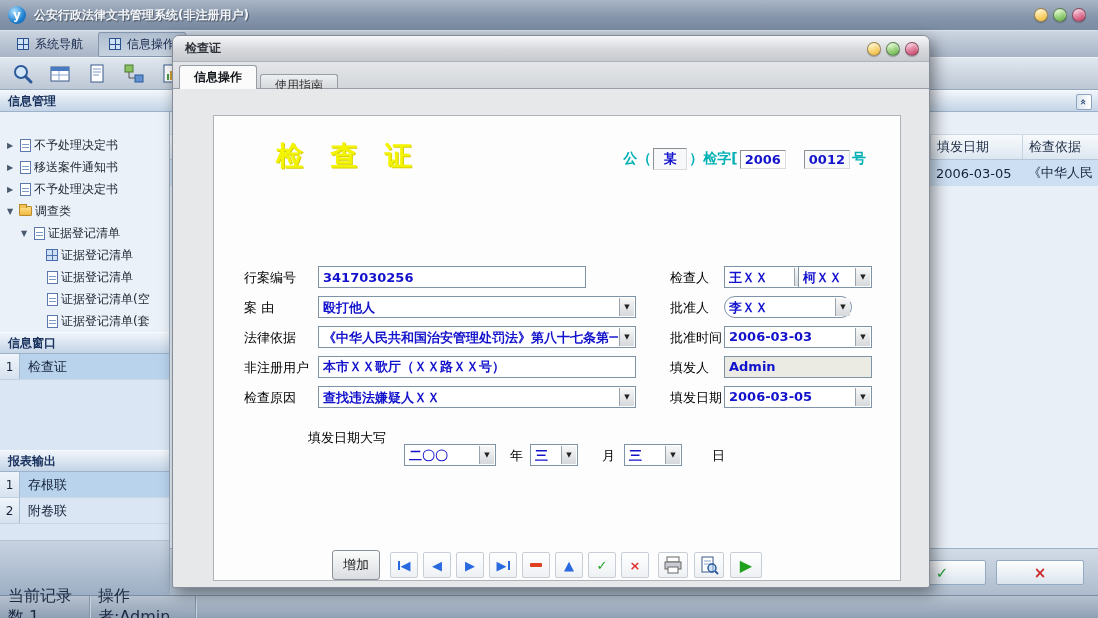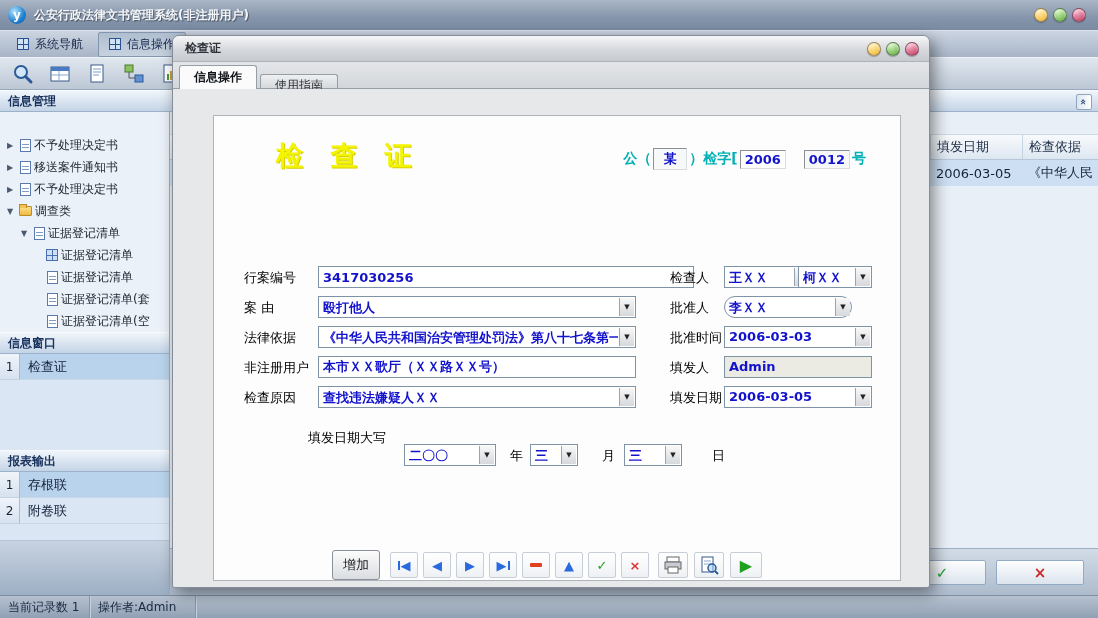--- a/index.html
+++ b/index.html
@@ -85,21 +85,21 @@
     background:linear-gradient(#d2dce7,#adbbcc); border-top:1px solid #9cafc5; }
   .act-btn { position:absolute; top:11px; width:88px; height:25px; background:linear-gradient(#fdfefe,#dbe4ee);
     border:1px solid #93aac4; border-radius:2px; display:flex; align-items:center; justify-content:center;
     font-size:15px; font-weight:bold; }
   .act-confirm { right:112px; color:#1f9a2f; }
   .act-cancel { right:14px; color:#cc2a2a; }
 
   
   .statusbar { position:absolute; left:0; right:0; bottom:0; height:23px;
     background:linear-gradient(#b6c1cf,#90a0b4); border-top:1px solid #7d8da3;
-    display:flex; align-items:center; font-size:12px; color:#1b2942; }
+    display:flex; align-items:center; font-size:16px; color:#1b2942; }
   .sb-seg { display:flex; align-items:center; height:100%; padding:0 8px;
     border-right:1px solid #8595aa; box-shadow:1px 0 0 #c6d0dc; }
   .sb-seg.grow { flex:1; border-right:none; box-shadow:none; }
 
   
   .dialog { position:absolute; left:172px; top:35px; width:758px; height:553px; z-index:10;
     background:#e6e7ea; border:1px solid #858d99; border-radius:7px 7px 3px 3px;
     box-shadow:4px 5px 16px rgba(0,0,0,.45); }
   .dlg-titlebar { position:relative; height:26px; border-radius:6px 6px 0 0;
     background:linear-gradient(#f6f7f8,#d6d8dc 55%,#c7cacf); border-bottom:1px solid #aeb3ba;
@@ -247,25 +247,25 @@
       <div class="tree-row lv2">
         <span class="i-grid"></span>
         <span class="t-label">证据登记清单</span>
       </div>
       <div class="tree-row lv2">
         <span class="i-doc"></span>
         <span class="t-label">证据登记清单</span>
       </div>
       <div class="tree-row lv2">
         <span class="i-doc"></span>
+        <span class="t-label">证据登记清单(空</span>
+      </div>
+      <div class="tree-row lv2">
+        <span class="i-doc"></span>
         <span class="t-label">证据登记清单(套</span>
-      </div>
-      <div class="tree-row lv2">
-        <span class="i-doc"></span>
-        <span class="t-label">证据登记清单(空</span>
       </div>
     </div>
 
     <div class="panel-header">
       <span>信息窗口</span>
     </div>
     <div class="side-list-info">
       <div class="list-row selected">
         <span class="num">1</span>
         <span class="lr-label">检查证</span>
@@ -334,21 +334,21 @@
         <div class="doc-no">
           <span>公（</span>
           <span class="inset-box box-org">某</span>
           <span>）检字[</span>
           <span class="inset-box box-year">2006</span>
           <span class="inset-box box-serial">0012</span>
           <span>号</span>
         </div>
 
         <span class="flbl" style="left:30px; top:153px;">行案编号</span>
-        <input class="txt" style="left: 104px; top: 150px; width: 376px;" value="3417030256">
+        <input class="txt" style="left: 104px; top: 150px; width: 268px;" value="3417030256">
         <span class="flbl" style="left:456px; top:153px;">检查人</span>
         <div class="combo" style="left:510px; top:150px; width:87px;">
           <span class="cval">王ＸＸ</span>
           <span class="arrow">▼</span>
         </div>
         <div class="combo" style="left:584px; top:150px; width:74px;">
           <span class="cval">柯ＸＸ</span>
           <span class="arrow">▼</span>
         </div>
 

